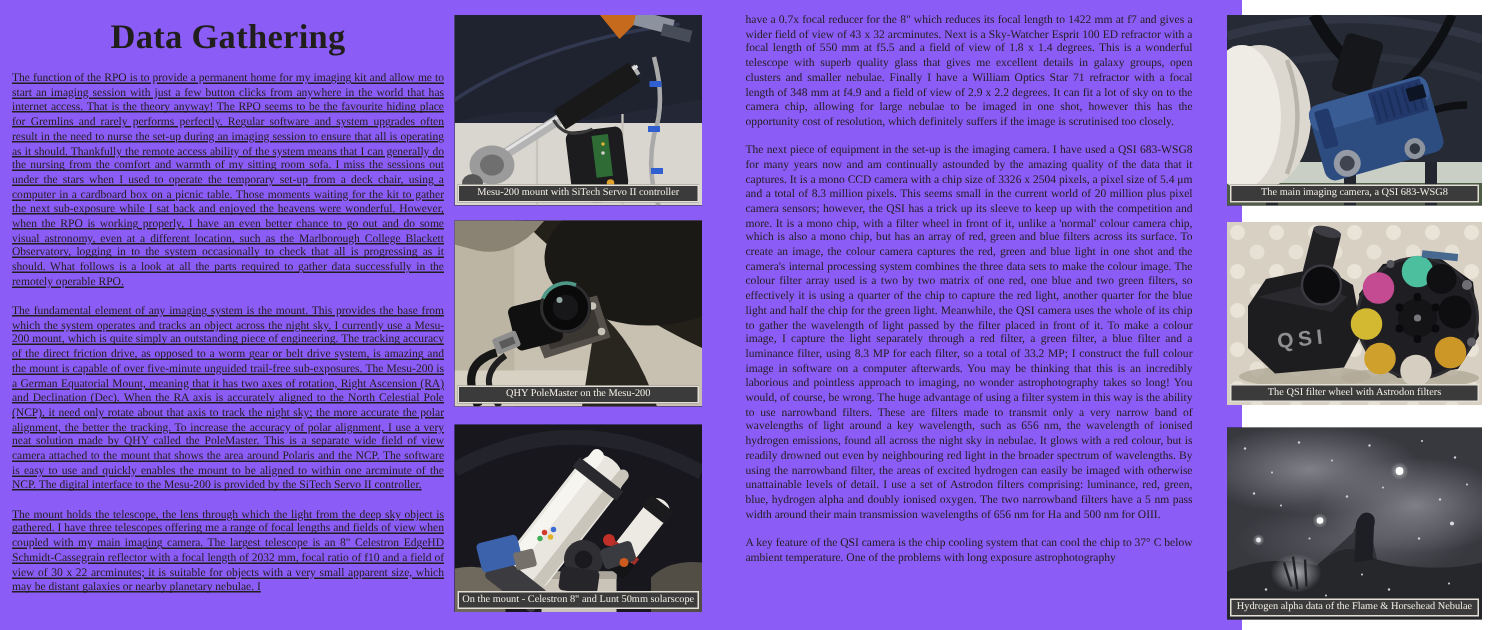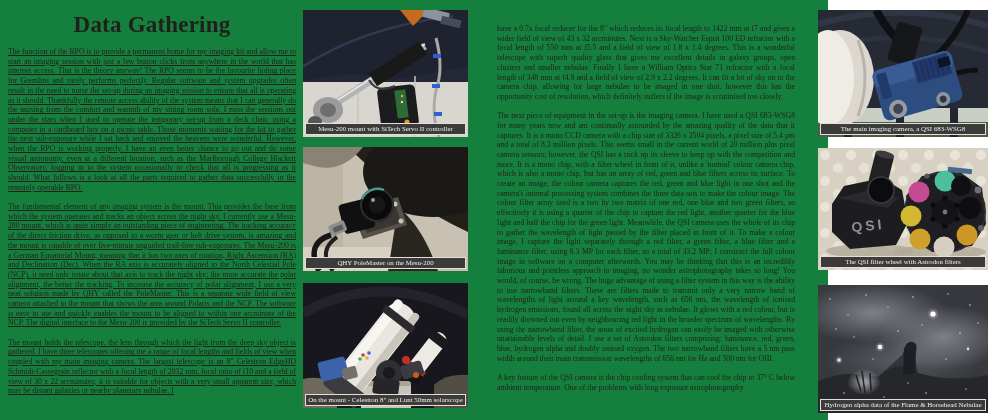--- a/index.html
+++ b/index.html
@@ -1,24 +1,24 @@
 <!DOCTYPE html>
 <html><head>
 <meta charset="utf-8">
 <style>
   * { margin:0; padding:0; box-sizing:border-box; }
   html,body { width:1000px; height:420px; background:#ffffff; overflow:hidden; }
-  .spread { position:relative; width:828px; height:420px; background:#15803d;
+  .spread { position:relative; width:828px; height:420px; background:#8b5cf6;
             font-family:"Liberation Serif","DejaVu Serif",serif; color:#211f1c; }
   .title { position:absolute; left:8px; top:12px; width:288px; text-align:center;
            font-size:23px; font-weight:bold; letter-spacing:.2px; }
   .col { position:absolute; text-align:justify; font-size:7.7px; line-height:9.7px; }
   .col p { margin:0 0 9.5px 0; }
   .col-left  { left:8px;  top:47px; width:288px;text-decoration:underline; }
-  .col-right { left:497px; top:24px; width:298px; }
+  .col-right { left:497px; top:8px; width:298px; }
   .fig { position:absolute; background:#111; overflow:hidden; }
   .fig svg { position:absolute; left:0; top:0; width:100%; height:100%; display:block; }
   .cap { position:absolute; left:2px; right:2px; bottom:2px; height:12px;
          background:#3b3b3b; border:1px solid #e3dfd6; color:#f3efe6;
          font-size:6.9px; line-height:10px; text-align:center;
          white-space:nowrap; overflow:hidden; }
 </style>
 </head>
 <body>
 

